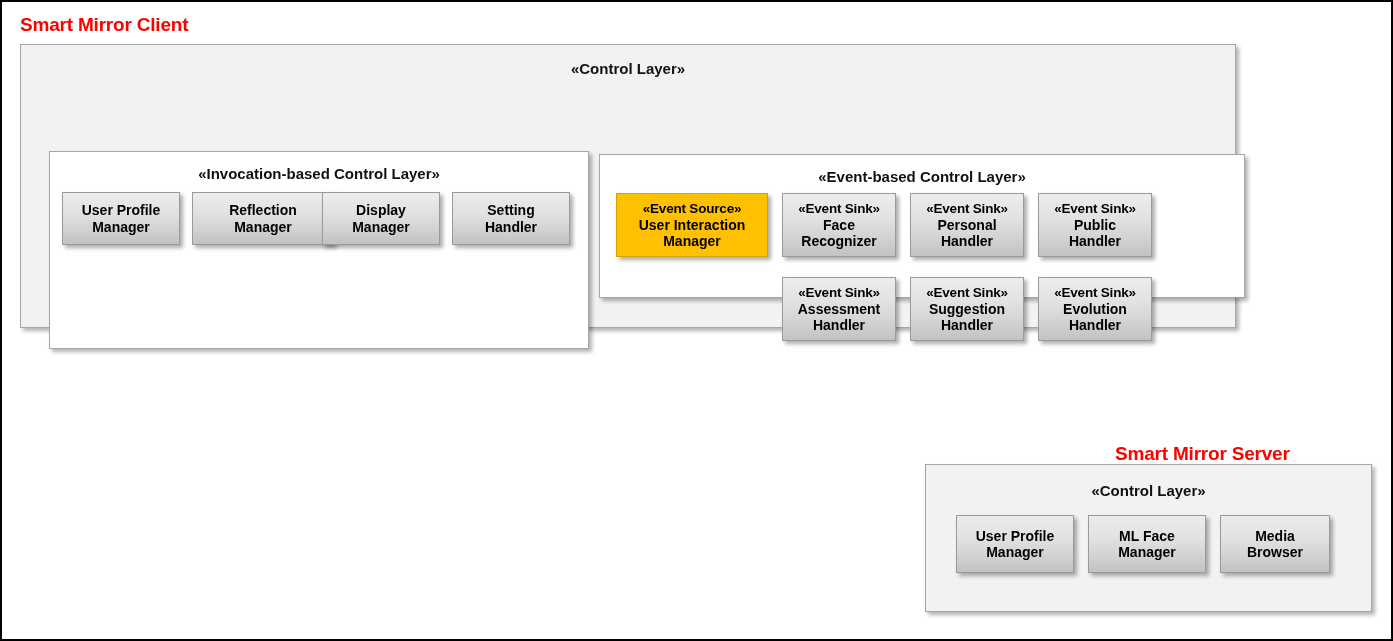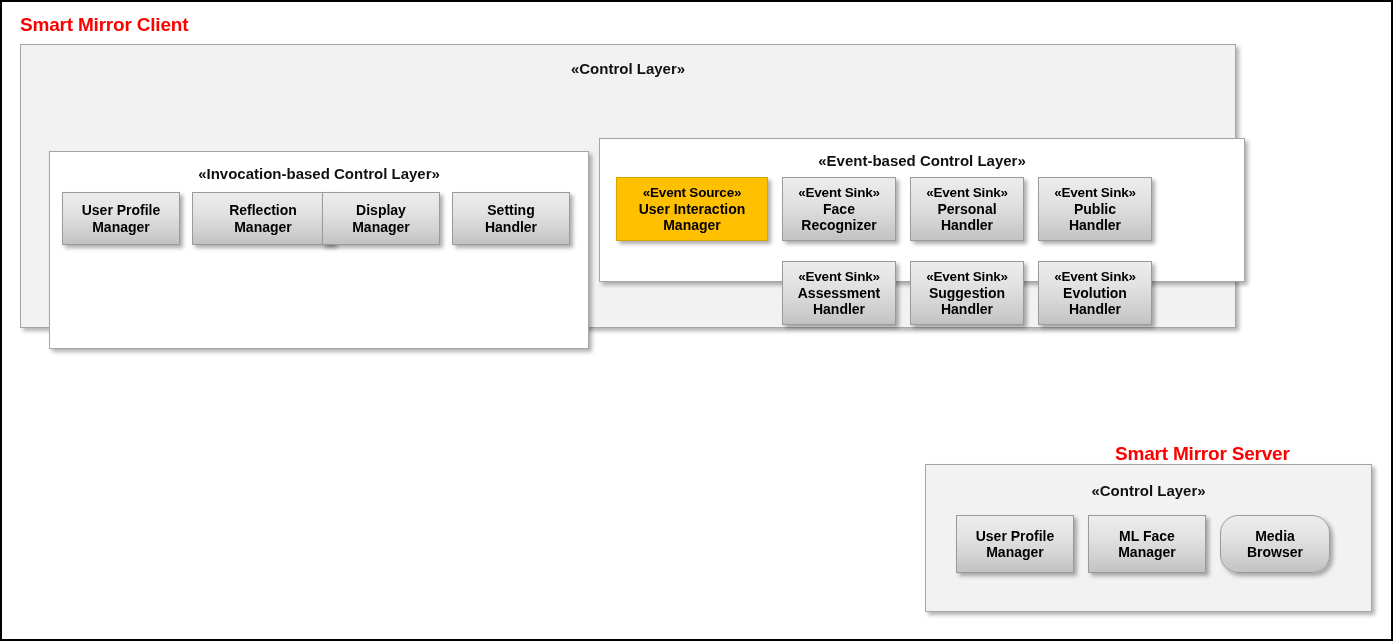--- a/index.html
+++ b/index.html
@@ -58,21 +58,21 @@
     white-space: nowrap;
     line-height: 1;
   }
 
   #control-layer-client { left: 18px;  top: 42px;  width: 1216px; height: 284px; }
   #control-layer-client > .layer-title { top: 16px; }
 
   #invocation-layer   { left: 28px;  top: 106px; width: 540px;  height: 198px; }
   #invocation-layer > .layer-title { top: 14px; }
 
-  #event-layer        { left: 578px; top: 93px; width: 646px;  height: 144px; padding-left: 27px; }
+  #event-layer        { left: 578px; top: 109px; width: 646px;  height: 144px; padding-left: 27px; }
   #event-layer > .layer-title { top: 14px; }
 
   #control-layer-server { left: 923px; top: 462px; width: 447px; height: 148px; }
   #control-layer-server > .layer-title { top: 18px; }
 
   
   .component {
     position: absolute;
     box-sizing: border-box;
     border: 1px solid #9a9a9a;
@@ -195,19 +195,19 @@
     <div class="component" style="left:30px; top:50px; width:118px; height:58px;">
       <span class="cname">User Profile</span>
       <span class="cname">Manager</span>
     </div>
 
     <div class="component" style="left:162px; top:50px; width:118px; height:58px;">
       <span class="cname">ML Face</span>
       <span class="cname">Manager</span>
     </div>
 
-    <div class="component" style="left:294px; top:50px; width:110px; height:58px;border-radius:18px;">
+    <div class="component" style="left:294px; top:50px; width:110px; height:58px;">
       <span class="cname">Media</span>
       <span class="cname">Browser</span>
     </div>
   </div>
 
 </div>
 
 </body></html>

